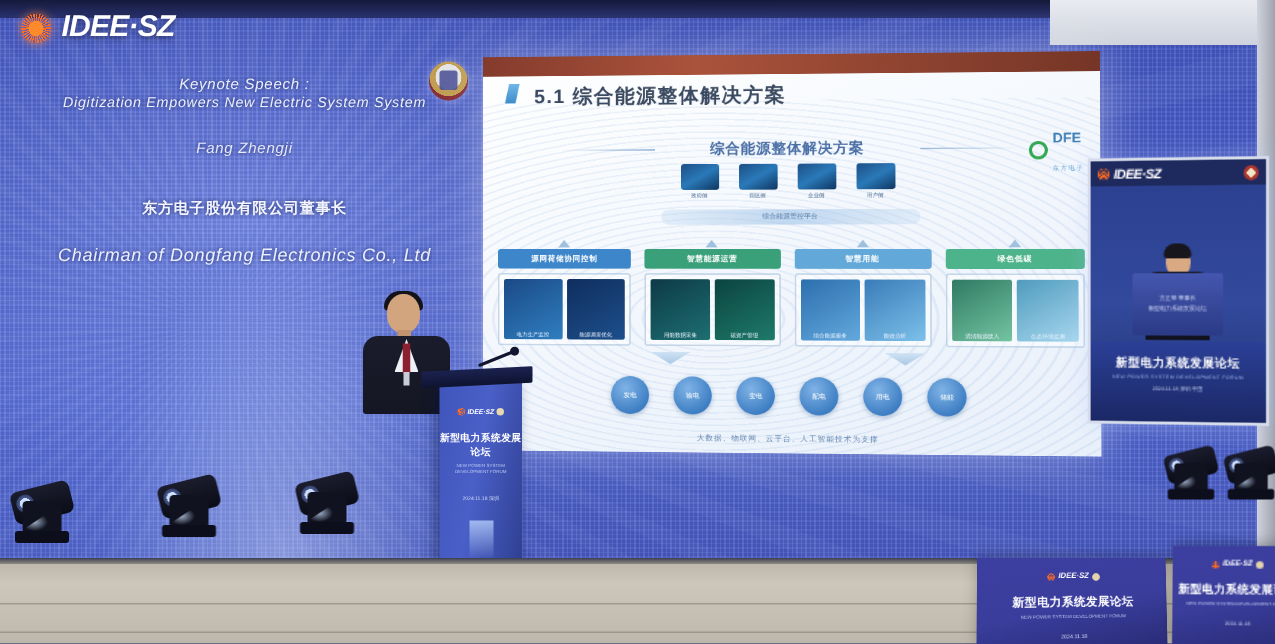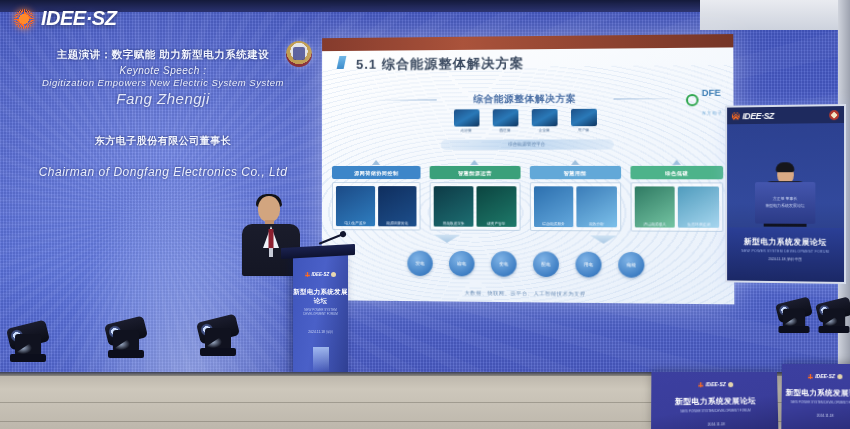--- a/index.html
+++ b/index.html
@@ -44,21 +44,21 @@
   }
 
   
   .title-block{ position:absolute; left:22px; top:48px; width:282px;
                 text-align:center; color:#f2f5ff; }
   .tb-line{ letter-spacing:.5px; text-shadow:0 0 3px rgba(20,30,90,.85); white-space:nowrap; }
   .tb-cn1{ font-size:10.5px; font-weight:700; }
   .tb-en1{ font-size:10px; font-style:italic; margin-top:3px; opacity:.96; }
   .tb-en2{ font-size:9.5px; font-style:italic; margin-top:1px; opacity:.96; }
   .tb-name{ font-size:14px; font-weight:700; margin-top:13px; letter-spacing:3px; }
-  .tb-name-en{ font-size:15px; font-style:italic; margin-top:2px; opacity:.9; }
+  .tb-name-en{ font-size:10px; font-style:italic; margin-top:20px; opacity:.9; }
   .tb-org{ font-size:10px; font-weight:700; margin-top:27px; letter-spacing:.5px; }
   .tb-org-en{ font-size:12px; font-style:italic; margin-top:17px; opacity:.95; }
 
   
   .brand{ position:absolute; left:14px; top:7px; display:flex; align-items:center; gap:7px; }
   .brand-mark{ width:20px; height:20px; border-radius:50%;
     background:
       radial-gradient(circle at 50% 50%, #ff8a2b 0 35%, rgba(255,138,43,0) 36%),
       repeating-conic-gradient(from 0deg,#ff6b1f 0 6deg, rgba(255,107,31,.15) 6deg 12deg);
     box-shadow:0 0 6px rgba(255,130,50,.7); }
@@ -277,21 +277,20 @@
   <div class="room-right"></div>
 
   <div class="brand">
     <span class="brand-mark"></span>
     <span class="brand-text">IDEE·SZ</span>
   </div>
 
   <div class="emblem"></div>
 
   <div class="title-block">
-    <div class="tb-line tb-cn1">主题演讲：数字赋能 助力新型电力系统建设</div>
     <div class="tb-line tb-en1">Keynote Speech :</div>
     <div class="tb-line tb-en2">Digitization Empowers New Electric System System</div>
     <div class="tb-line tb-name-en">Fang Zhengji</div>
     <div class="tb-line tb-org">东方电子股份有限公司董事长</div>
     <div class="tb-line tb-org-en">Chairman of Dongfang Electronics Co., Ltd</div>
   </div>
 
   <div class="slide">
     <div class="slide-topbar"></div>
     <div class="slide-bullet"></div>

